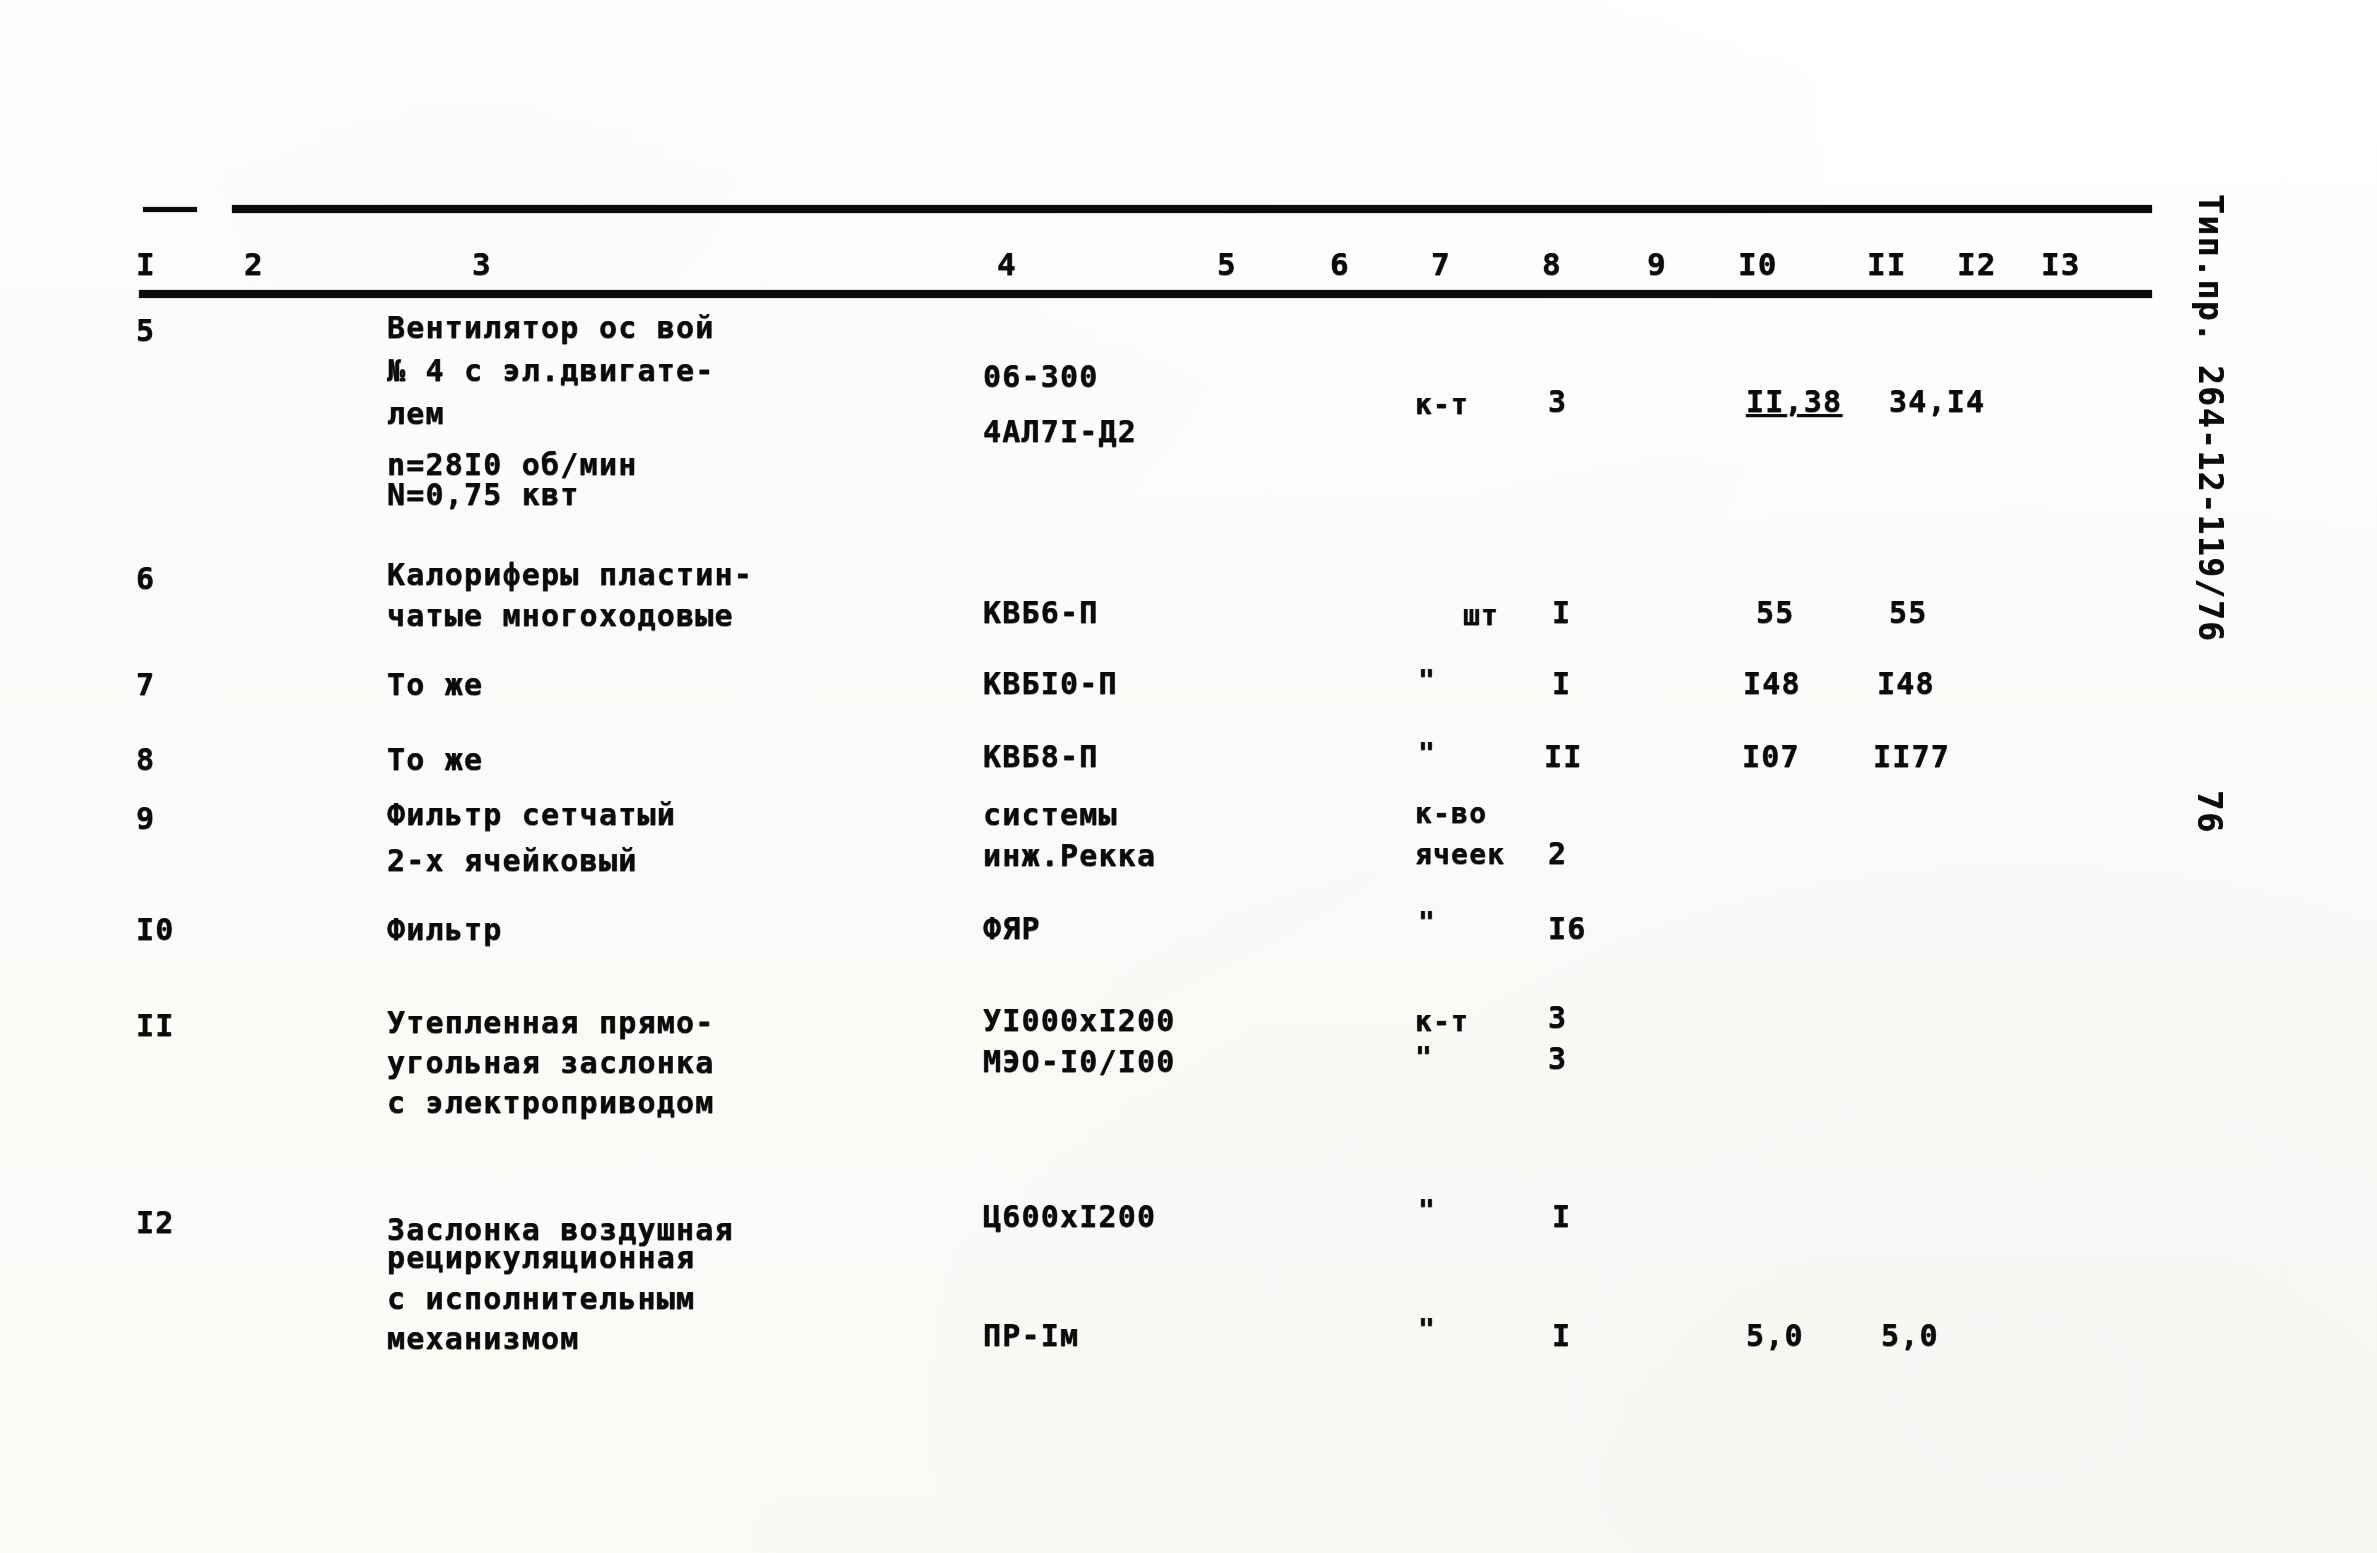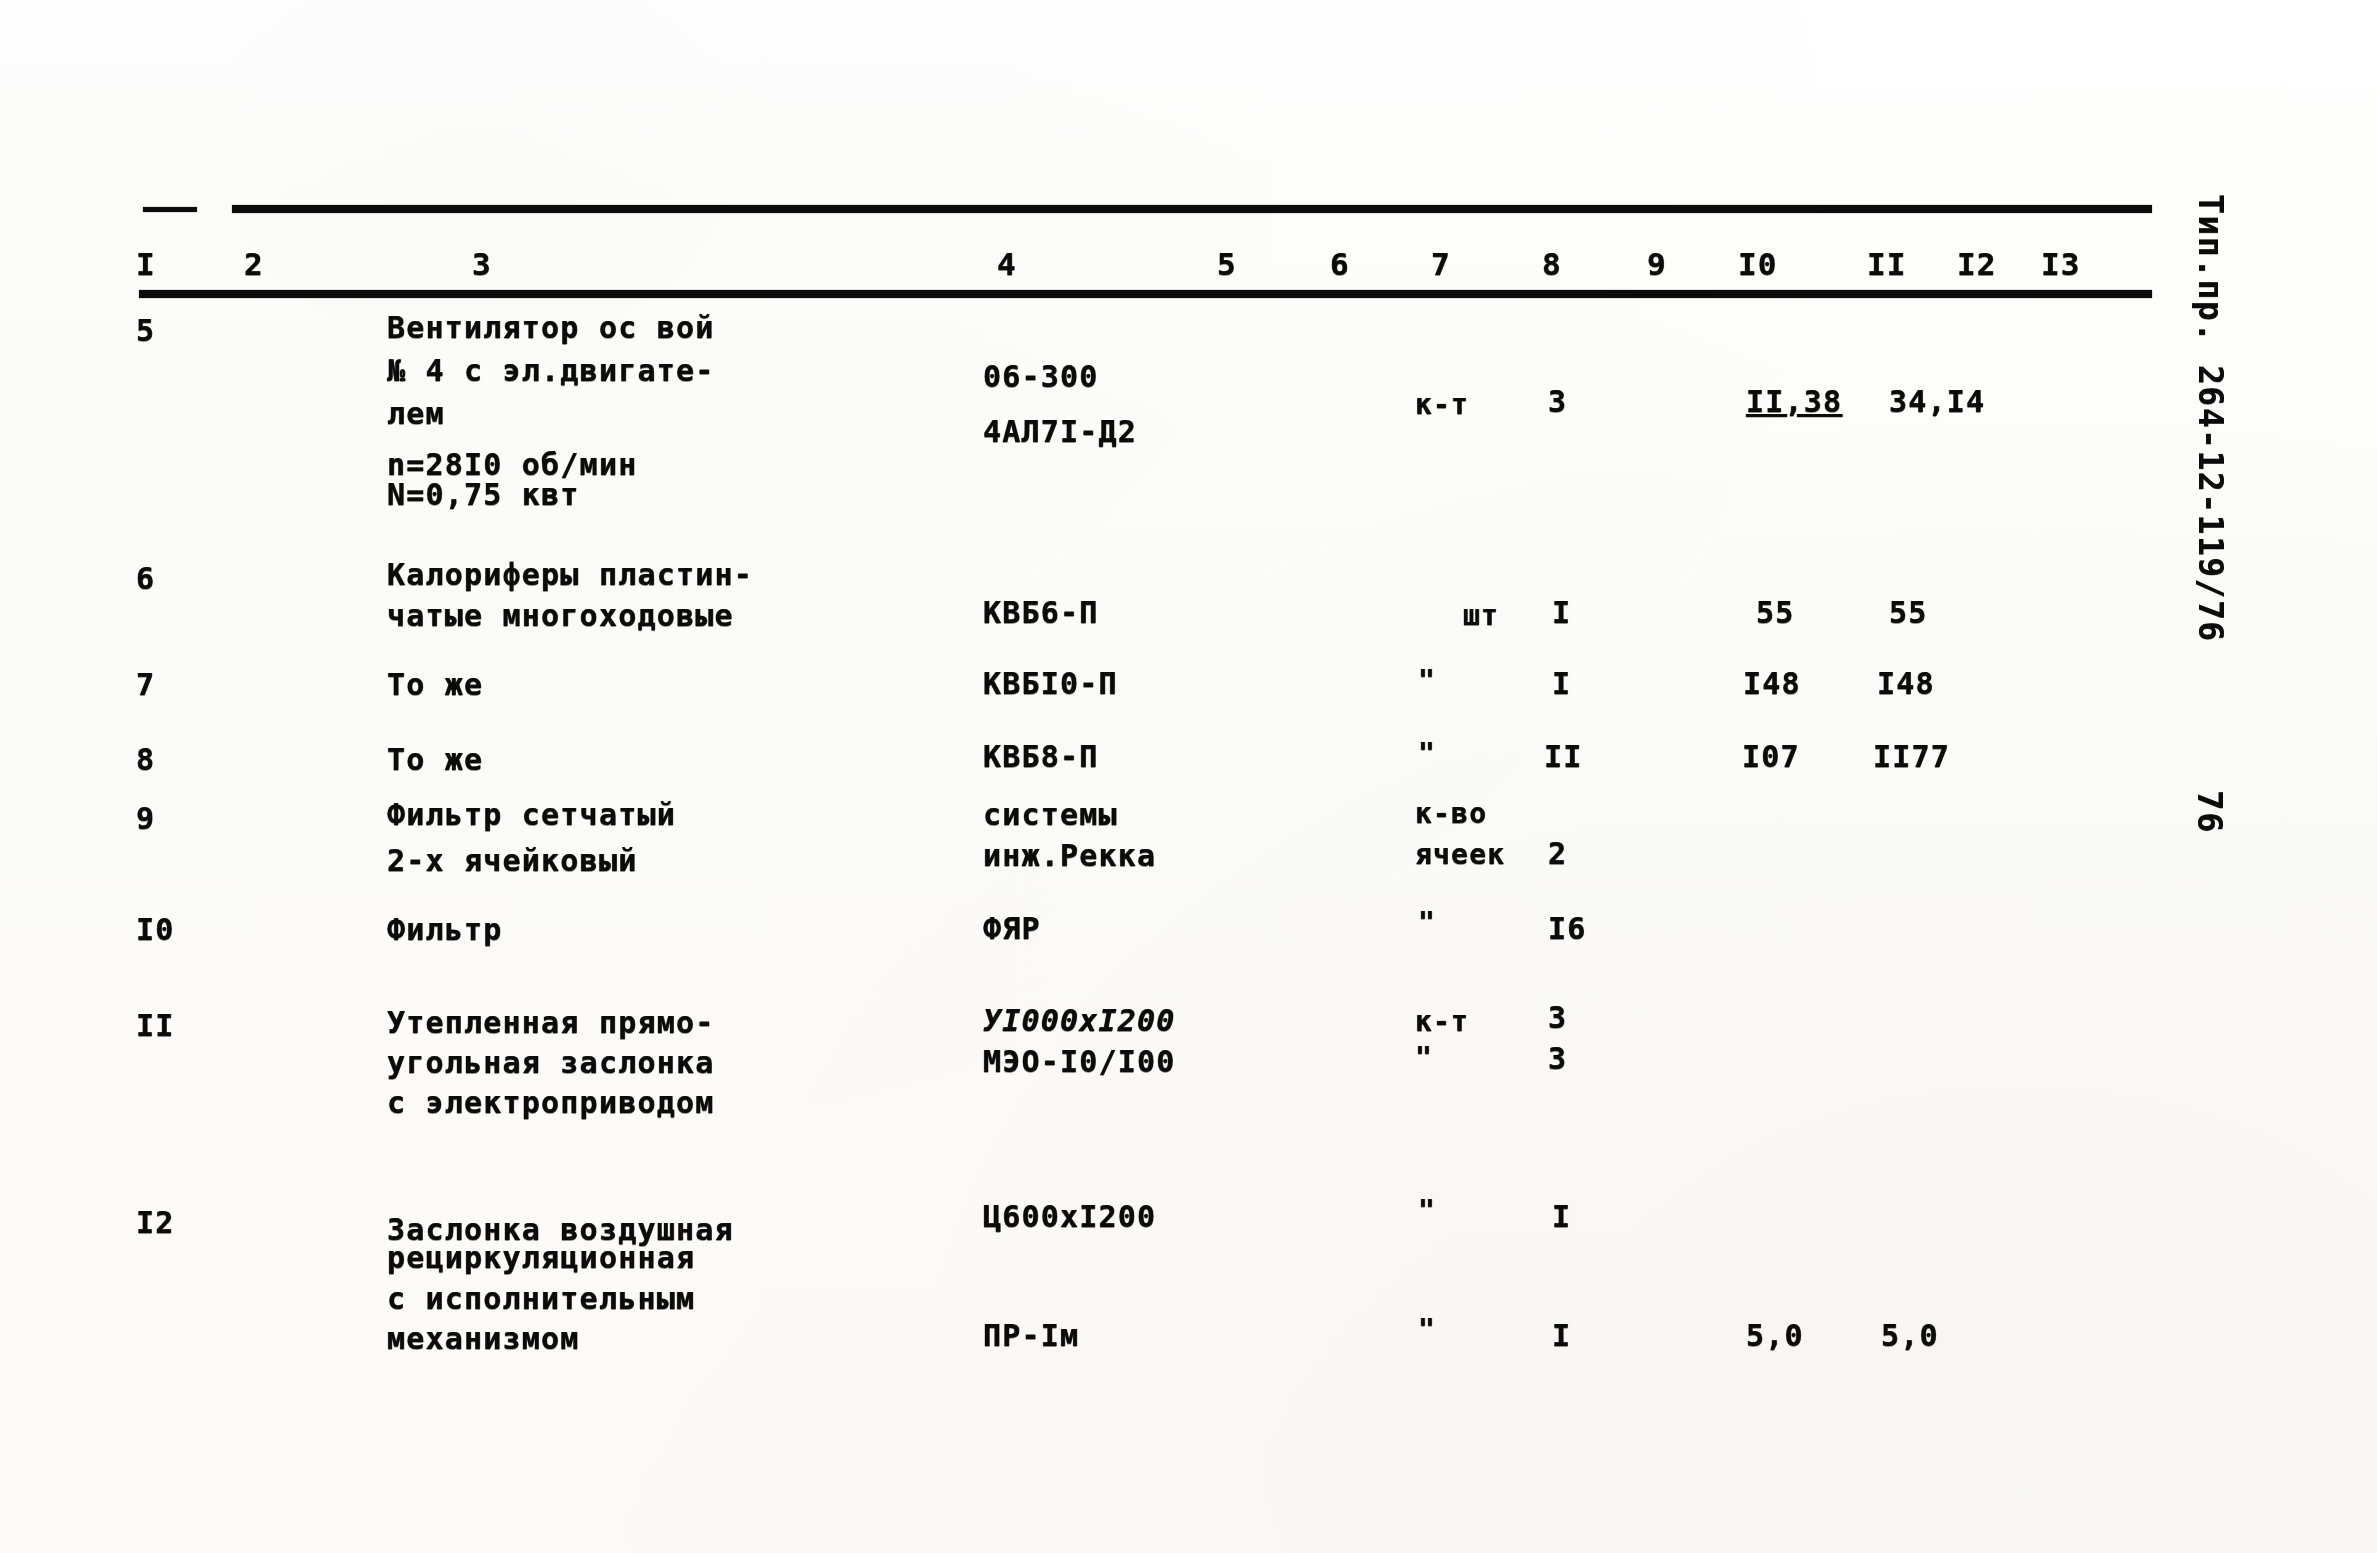--- a/index.html
+++ b/index.html
@@ -170,21 +170,21 @@
     <div class="tw sz-body" style="left:1548px; top:914px;">I6</div>
   </div>
 
   <div>
     <div class="tw sz-body" style="left:136px; top:1011px;">II</div>
 
     <div class="tw sz-body" style="left:387px; top:1008px;">Утепленная прямо-</div>
     <div class="tw sz-body" style="left:387px; top:1048px;">угольная заслонка</div>
     <div class="tw sz-body" style="left:387px; top:1088px;">с электроприводом</div>
 
-    <div class="tw sz-body" style="left:983px; top:1006px;font-style:italic;">УI000хI200</div>
+    <div class="tw sz-body" style="left:983px; top:1006px;">УI000хI200</div>
     <div class="tw sz-body" style="left:983px; top:1047px;">МЭО-I0/I00</div>
 
     <div class="tw sz-small" style="left:1415px; top:1008px;">к-т</div>
     <div class="tw sz-small" style="left:1415px; top:1044px;">"</div>
     <div class="tw sz-body" style="left:1548px; top:1003px;">3</div>
     <div class="tw sz-body" style="left:1548px; top:1044px;">3</div>
   </div>
 
   <div>
     <div class="tw sz-body" style="left:136px; top:1208px;">I2</div>

